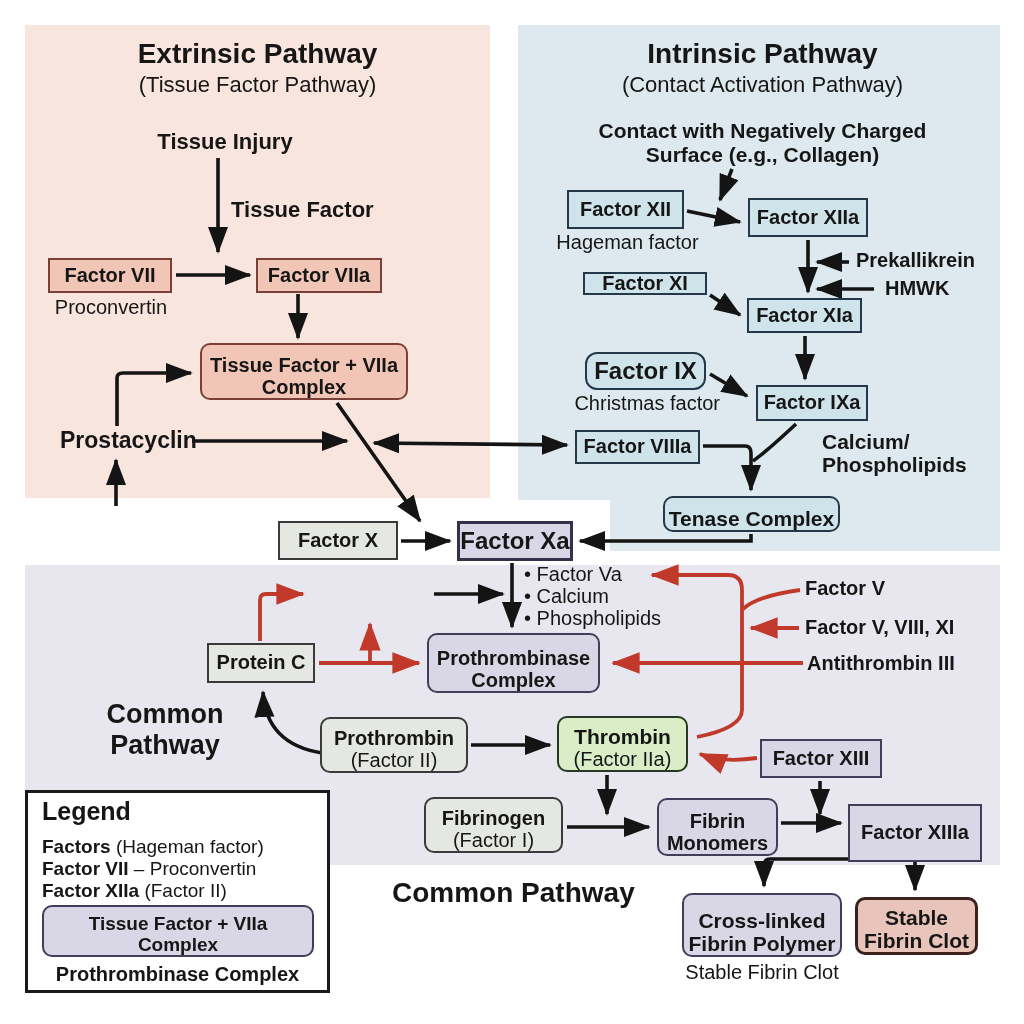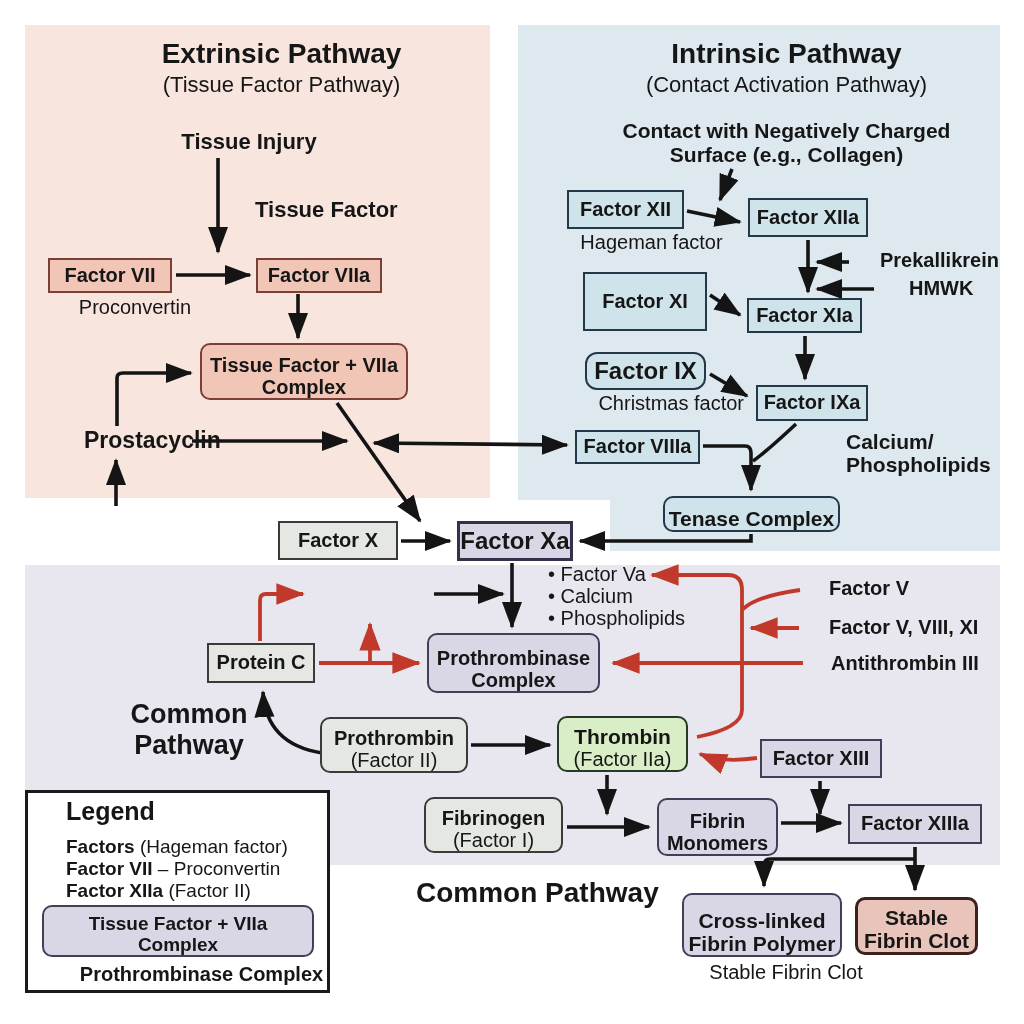--- a/index.html
+++ b/index.html
@@ -18,21 +18,21 @@
   }
   .rounded{border-radius:10px;justify-content:flex-end;}
   .salmon{background:#f2c6b6;border:2px solid #7a4038;}
   .salmon2{background:#e9c4ba;border:3px solid #3c211c;}
   .bluebox{background:#cfe3eb;border:2px solid #24384a;}
   .graybox{background:#e4e7e2;border:2px solid #3a3a3a;}
   .lavbox{background:#d9d6e6;border:2px solid #403e58;}
   .lavbox-strong{background:#d9d6e6;border:3px solid #33324a;}
   .greenbox{background:#d9eec7;border:2px solid #253a22;}
   .sub{font-weight:normal;}
-  .lbl{position:absolute;z-index:4;white-space:nowrap;margin-left:24px;}
+  .lbl{position:absolute;z-index:4;white-space:nowrap;}
   .bold{font-weight:bold;}
   .center{text-align:center;}
   .legend{
     position:absolute;z-index:6;background:#ffffff;border:3px solid #1a1a1a;box-sizing:border-box;
   }
 </style>
 </head>
 <body>
 
 <div id="canvas">
@@ -118,21 +118,21 @@
   <div class="lbl bold center" style="left:540px;top:143px;width:445px;font-size:21px;">Surface (e.g., Collagen)</div>
   <div class="box bluebox" style="left:567px;top:190px;width:117px;height:39px;font-size:20px;">
     <div>Factor XII</div>
   </div>
   <div class="lbl center" style="left:550px;top:231px;width:155px;font-size:20px;">Hageman factor</div>
   <div class="box bluebox" style="left:748px;top:198px;width:120px;height:39px;font-size:20px;">
     <div>Factor XIIa</div>
   </div>
   <div class="lbl bold" style="left:856px;top:249px;font-size:20px;">Prekallikrein</div>
   <div class="lbl bold" style="left:885px;top:277px;font-size:20px;">HMWK</div>
-  <div class="box bluebox" style="left:583px;top:272px;width:124px;height:59px;font-size:20px;">
+  <div class="box bluebox" style="left:583px;top:272px;width:124px;height:23px;font-size:20px;">
     <div>Factor XI</div>
   </div>
   <div class="box bluebox" style="left:747px;top:298px;width:115px;height:35px;font-size:20px;">
     <div>Factor XIa</div>
   </div>
   <div class="box bluebox" style="left:585px;top:352px;width:121px;height:38px;font-size:24px;border-radius:12px;">
     <div>Factor IX</div>
   </div>
   <div class="lbl center" style="left:570px;top:392px;width:150px;font-size:20px;text-align:right;">Christmas factor</div>
   <div class="box bluebox" style="left:756px;top:385px;width:112px;height:36px;font-size:20px;">
@@ -181,21 +181,21 @@
     <div>Factor XIII</div>
   </div>
   <div class="box graybox rounded" style="left:424px;top:797px;width:139px;height:56px;font-size:20px;">
     <div>Fibrinogen</div>
     <div class="sub">(Factor I)</div>
   </div>
   <div class="box lavbox rounded" style="left:657px;top:798px;width:121px;height:58px;font-size:20px;">
     <div>Fibrin</div>
     <div>Monomers</div>
   </div>
-  <div class="box lavbox" style="left:848px;top:804px;width:134px;height:40px;font-size:20px;">
+  <div class="box lavbox" style="left:848px;top:804px;width:134px;height:58px;font-size:20px;">
     <div>Factor XIIIa</div>
   </div>
   <div class="lbl bold" style="left:392px;top:877px;font-size:28px;">Common Pathway</div>
   <div class="box lavbox rounded" style="left:682px;top:893px;width:160px;height:64px;font-size:21px;">
     <div>Cross-linked</div>
     <div>Fibrin Polymer</div>
   </div>
   <div class="box salmon2 rounded" style="left:855px;top:897px;width:123px;height:58px;font-size:21px;">
     <div>Stable</div>
     <div>Fibrin Clot</div>

